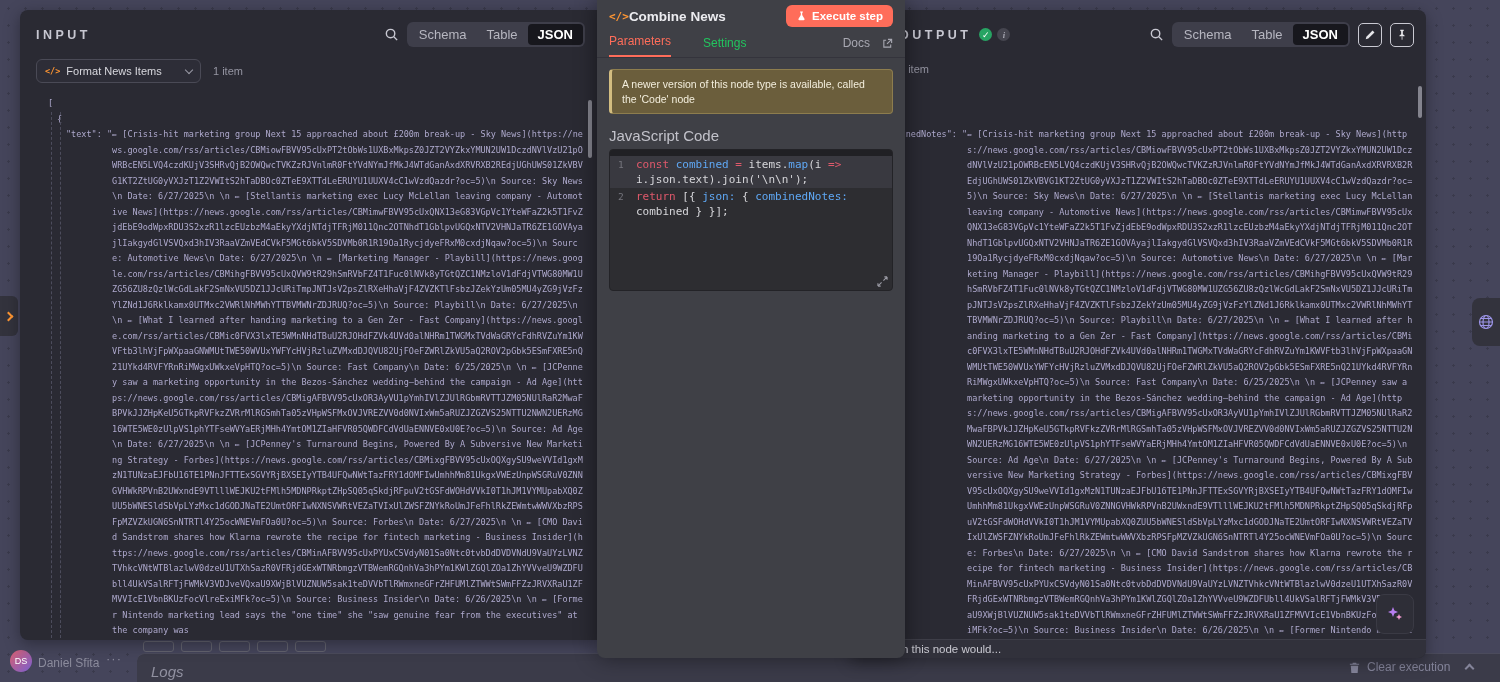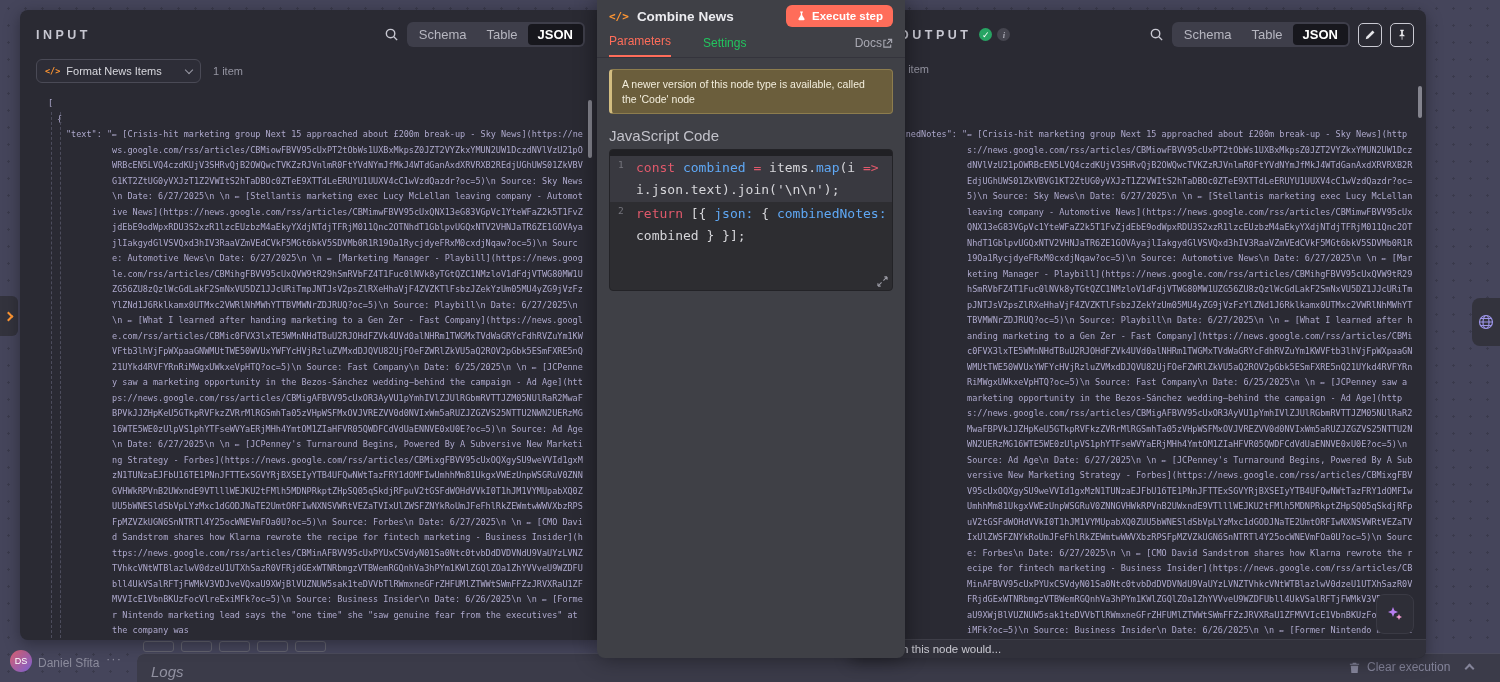--- a/index.html
+++ b/index.html
@@ -73,41 +73,41 @@
   .json-line.l1 { padding-left:9px; }
   .json-row { white-space:pre-wrap; word-break:break-all; }
   .input-panel .json-row { padding-left:calc(18px + 9ch); text-indent:-9ch; }
   .output-panel .json-row { padding-left:calc(14px + 18ch); text-indent:-18ch; }
   .scrollbar { position:absolute; width:4px; border-radius:2px; background:#84848e; }
   .in-sb { right:5px; top:90px; height:58px; }
   .out-sb { right:4px; top:76px; height:32px; }
 
   
   .node-hdr { display:flex; align-items:center; padding:5px 12px 4px; }
-  .node-title { font-size:13.5px; font-weight:bold; color:#ececf0; margin-left:8px; }
+  .node-title { font-size:13.5px; font-weight:bold; color:#ececf0; }
   .code-ic { color:#ff9633; font-size:11px; font-weight:bold; font-family:"DejaVu Sans Mono",monospace; }
   .exec-btn { margin-left:auto; background:#ff6d5a; border:none; border-radius:6px; height:22px;
     display:flex; align-items:center; gap:5px; padding:0 10px; color:#fff; font-size:11.5px; font-weight:bold; }
   .node-tabs { display:flex; align-items:flex-end; padding:0 12px; height:27px; border-bottom:1px solid #34343c; }
   .ntab { font-size:12px; padding-bottom:7px; margin-right:24px; }
   .ntab.active { color:#ff6d5a; border-bottom:2px solid #ff6d5a; }
   .ntab.idle { color:#22c55e;margin-left:8px; }
-  .docs-link { margin-left:auto; display:flex; align-items:center; gap:0; color:#a8a8b2;
+  .docs-link { margin-left:auto; display:flex; align-items:center; gap:12px; color:#a8a8b2;
     font-size:12px; padding-bottom:7px; }
   .warn-box { margin:11px 12px 0; background:#6b5e3c; border:1px solid #8d7d4e; border-left:3px solid #d3bd80;
     border-radius:4px; padding:7px 10px; font-size:10.5px; line-height:1.4; color:#f3eedd; }
   .code-label { margin:13px 12px 5px; font-size:15px; color:#c2c2ca; }
   .editor { position:relative; margin:0 12px; height:142px; background:#2d2d31; border:1px solid #232327;
     border-radius:4px; overflow:hidden; }
   .editor-top { height:6px; background:#202024; }
   .code-line { display:flex; }
   .code-line.active { background:#393940; }
   .gutter { width:26px; flex:none; text-align:left; padding-left:8px; color:#75757d;
     font-family:"DejaVu Sans Mono",monospace; font-size:9.5px; line-height:15px; padding-top:1px; }
-  .code-text { font-family:"DejaVu Sans Mono",monospace; font-size:13px; line-height:22px;
+  .code-text { font-family:"DejaVu Sans Mono",monospace; font-size:11px; line-height:15px;
     white-space:pre-wrap; word-break:break-word; width:34ch; padding:1px 0; }
   .tok-k { color:#e0596b; } .tok-b { color:#5fa8f5; } .tok-p { color:#d6d6da; }
   .expand-ic { position:absolute; right:4px; bottom:3px; }
 
   
   .wish-footer { position:absolute; left:0; right:0; bottom:0; height:19px; background:#31313b;
     border-top:1px solid #3e3e48; border-radius:0 0 8px 0; display:flex; align-items:center;
     padding-left:10px; gap:6px; font-size:11.5px; color:#c9c9d1; }
   .sparkle-btn { position:absolute; right:12px; bottom:24px; width:38px; height:40px; background:#2e2e37;
     border:1px solid #3a3a44; border-radius:8px; display:flex; align-items:center; justify-content:center; z-index:3; }

